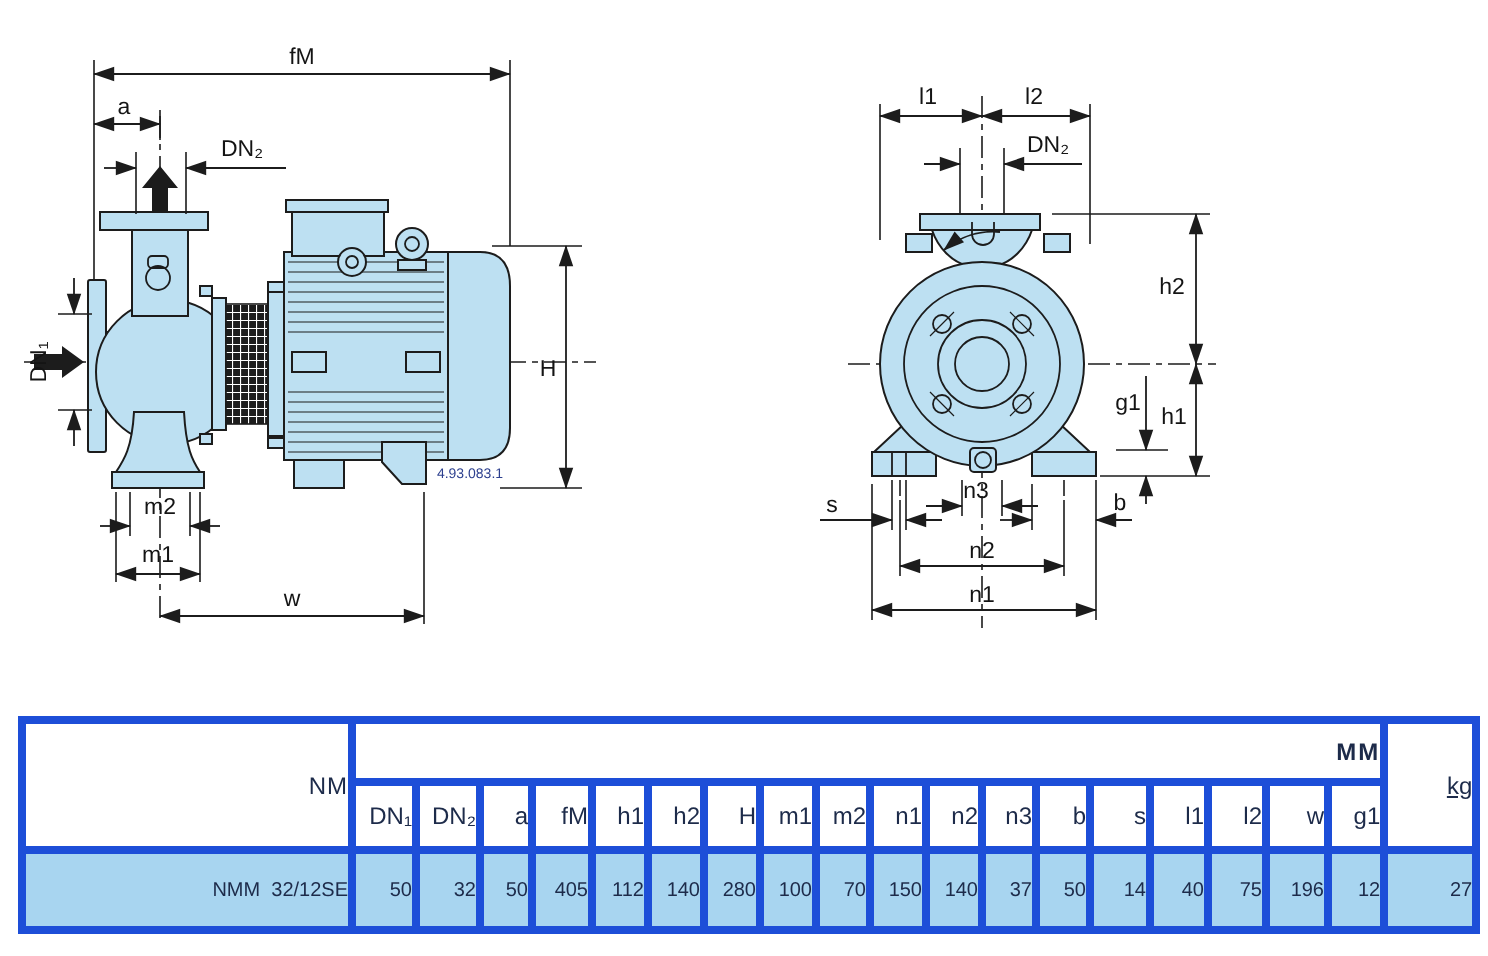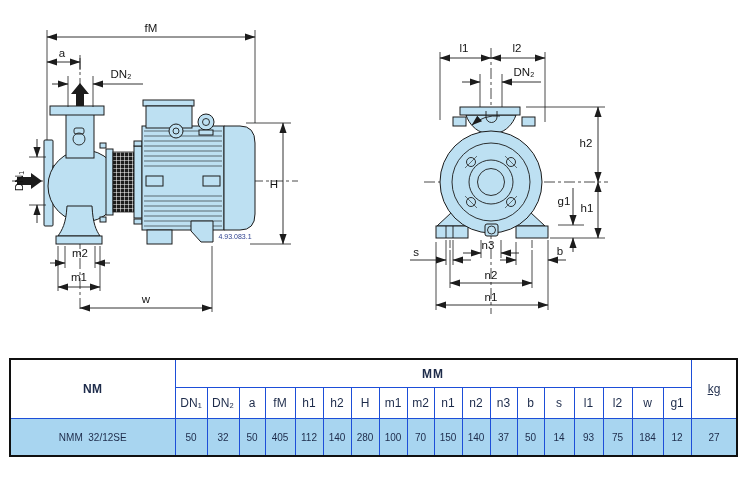--- a/index.html
+++ b/index.html
@@ -11,26 +11,26 @@
   .fillb{fill:#bde0f2;stroke:#1c1c1c;stroke-width:1;}
   .ln{fill:none;stroke:#1c1c1c;stroke-width:0.9;}
   .fin{fill:none;stroke:#1c1c1c;stroke-width:0.6;}
   .dim{fill:none;stroke:#1c1c1c;stroke-width:0.9;}
   .ext{fill:none;stroke:#1c1c1c;stroke-width:0.8;}
   .cl{fill:none;stroke:#1c1c1c;stroke-width:0.8;stroke-dasharray:11 3 3 3;}
   .blk{fill:#1c1c1c;stroke:none;}
 
   .table-wrap{margin:22px 8px 0 9px;}
   table.dim-table{border-collapse:collapse;table-layout:fixed;width:727px;border:2px solid #101010;}
-  table.dim-table td{border:1px solid #1d4ed8;text-align:center;vertical-align:middle;
+  table.dim-table td{border:4px solid #1d4ed8;text-align:right;vertical-align:middle;
     font-size:12px;color:#1d2b4a;padding:0;overflow:hidden;}
   tr.hrow1 td{height:27px;}
   tr.hrow2 td{height:30px;}
   tr.drow td{height:36px;background:#a8d5f0;font-size:10px;margin-left:36px;}
-  td.series{font-weight:bold;font-size:14px;letter-spacing:0.5px;}
+  td.series{font-weight:normal;font-size:14px;letter-spacing:0.5px;}
   td.unit{font-size:9px;font-weight:bold;text-transform:uppercase;letter-spacing:1px;}
   td.kg{font-size:12.5px;text-decoration:underline;}
   td.model{text-align:left;padding-left:22px;white-space:pre;}
 </style>
 </head>
 <body>
 
 <div class="drawings">
 <svg width="744" height="336" viewBox="0 0 744 336">
   <defs>
@@ -228,21 +228,21 @@
     <td>112</td>
     <td>140</td>
     <td>280</td>
     <td>100</td>
     <td>70</td>
     <td>150</td>
     <td>140</td>
     <td>37</td>
     <td>50</td>
     <td>14</td>
-    <td>93</td>
+    <td>40</td>
     <td>75</td>
-    <td>184</td>
+    <td>196</td>
     <td>12</td>
     <td>27</td>
   </tr>
 </tbody>
     </table>
 </div>
 
 </body></html>

